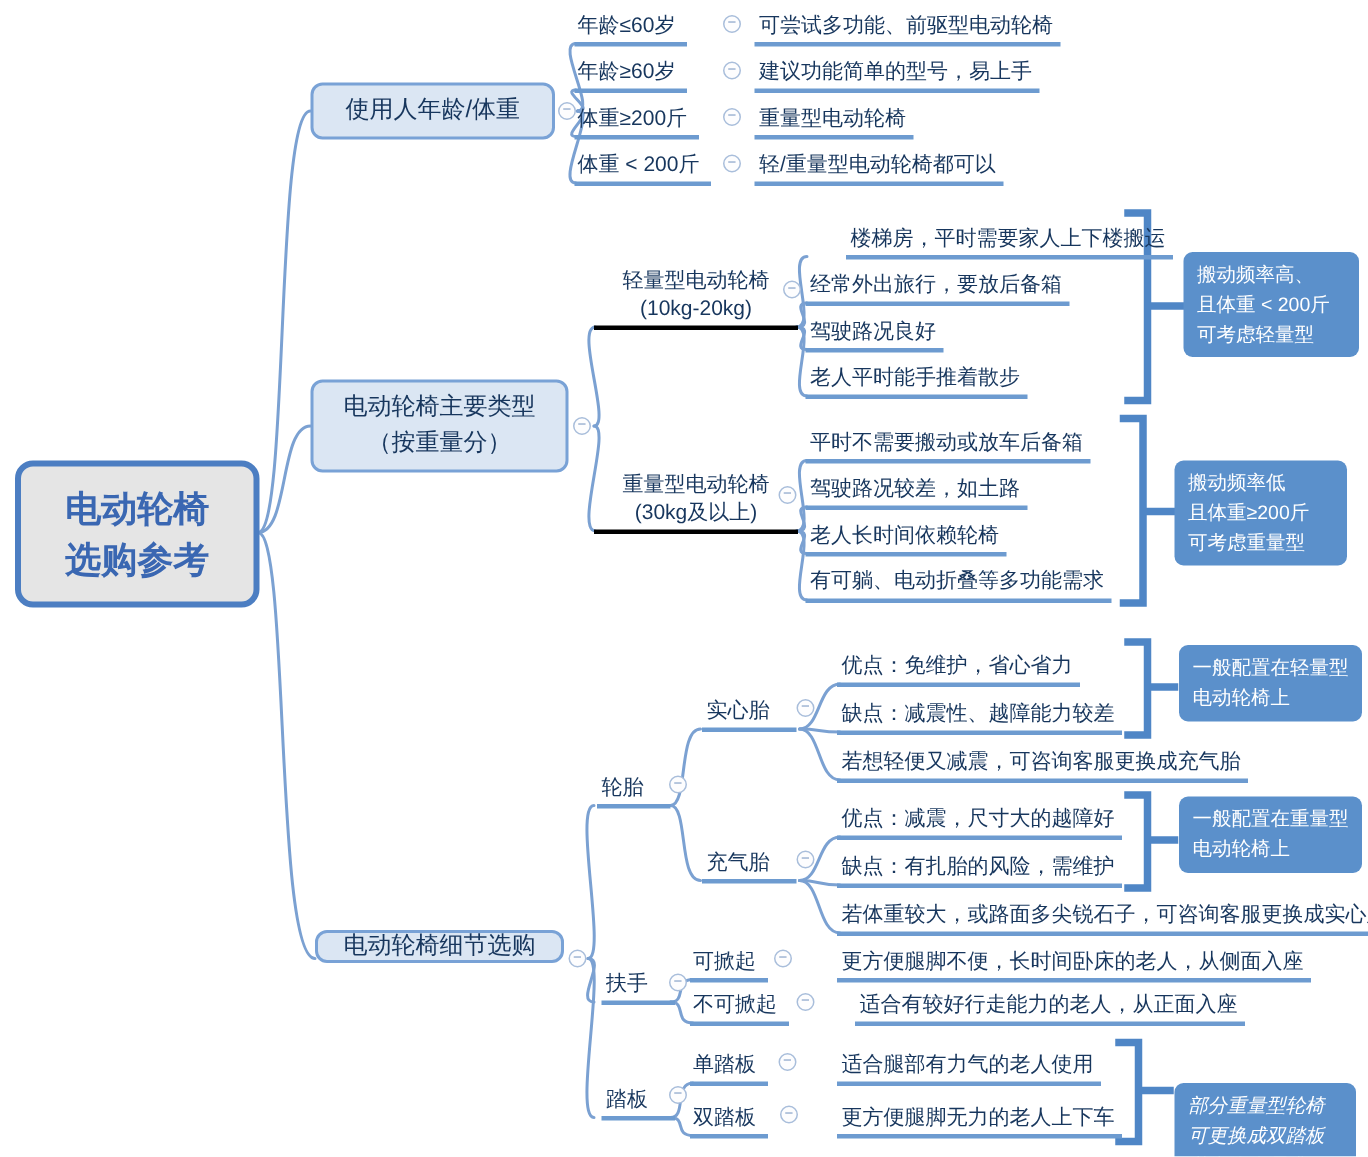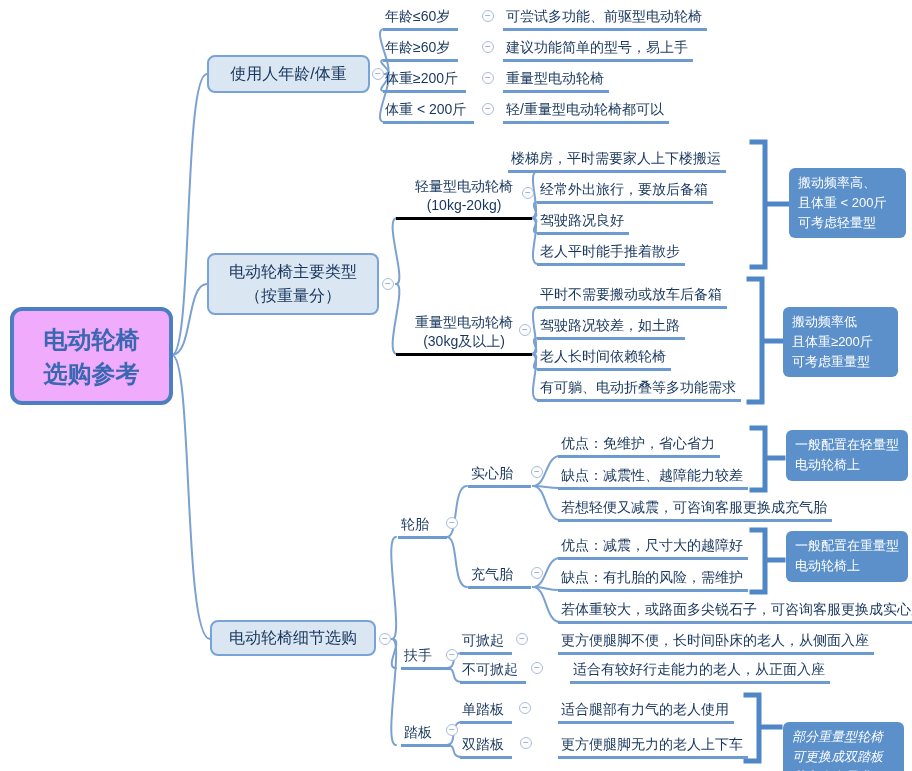--- a/index.html
+++ b/index.html
@@ -1,53 +1,53 @@
 <!DOCTYPE html>
 <html><head>
 <meta charset="utf-8">
 <style>
   html,body{margin:0;padding:0;background:#ffffff;}
   #canvas{position:relative;width:912px;height:771px;background:#ffffff;overflow:hidden;
           font-family:"Liberation Sans",sans-serif;}
   svg.wires{position:absolute;left:0;top:0;z-index:1;}
 
   
-  .rootbox{position:absolute;z-index:3;background:#f0abfc;border:4px solid #4c7ec2;border-radius:12px;
+  .rootbox{position:absolute;z-index:3;background:#e5e5e5;border:4px solid #4c7ec2;border-radius:12px;
            color:#3a67b2;font-size:24px;font-weight:bold;text-align:center;white-space:pre-line;
            line-height:34px;padding:12px 8px;box-sizing:border-box;}
   .branchbox{position:absolute;z-index:3;background:#dbe6f3;border:2px solid #79a2d6;border-radius:8px;
              color:#17365d;font-size:16px;text-align:center;white-space:pre-line;line-height:24px;
              display:flex;align-items:center;justify-content:center;box-sizing:border-box;}
   .lnode{position:absolute;z-index:3;color:#17365d;font-size:14px;line-height:19px;
          border-bottom:3px solid #6d9bd0;padding:0 8px 2px 2px;white-space:nowrap;}
   .lnode2{position:absolute;z-index:3;color:#17365d;font-size:14px;line-height:19px;text-align:center;
           border-bottom:3px solid #000000;padding:0 0 2px 0;white-space:pre-line;box-sizing:border-box;}
   .shortpad{padding:0 18px 2px 3px;}
   .leafpad{padding:0 5px 2px 3px;}
   .summary{position:absolute;z-index:3;background:#5b90cb;border-radius:6px;color:#ffffff;
            font-size:13px;line-height:20px;padding:5px 9px;white-space:pre-line;box-sizing:border-box;}
   .minus{position:absolute;z-index:4;width:12px;height:12px;box-sizing:border-box;border:1px solid #a9bedb;
          border-radius:50%;background:#fdfdfe;color:#7f9cc4;font-size:10px;line-height:9px;text-align:center;}
 
   
   #root-node{left:10px;top:307px;width:163px;height:98px;}
   #b1-box{left:207px;top:55px;width:163px;height:38px;}
   #b2-box{left:207px;top:253px;width:172px;height:62px;}
-  #b3-box{left:210px;top:620px;width:166px;height:36px;}
+  #b3-box{left:210px;top:620px;width:166px;height:22px;}
 
   
   #b1-q0{left:383px;top:7px;}   #b1-a0{left:503px;top:7px;}
   #b1-q1{left:383px;top:38px;}  #b1-a1{left:503px;top:38px;}
   #b1-q2{left:383px;top:69px;}  #b1-a2{left:503px;top:69px;}
   #b1-q3{left:383px;top:100px;} #b1-a3{left:503px;top:100px;}
 
   
   #b2-light{left:396px;top:177px;width:136px;}
   #b2-heavy{left:396px;top:313px;width:136px;}
-  #b2l-i0{left:508px;top:149px;text-align:right;} #b2l-i1{left:537px;top:180px;text-align:center;}
+  #b2l-i0{left:564px;top:149px;text-align:right;} #b2l-i1{left:537px;top:180px;text-align:center;}
   #b2l-i2{left:537px;top:211px;} #b2l-i3{left:537px;top:242px;}
   #b2h-i0{left:537px;top:285px;} #b2h-i1{left:537px;top:316px;}
   #b2h-i2{left:537px;top:347px;} #b2h-i3{left:537px;top:378px;font-family:Liberation Serif, serif;}
   #s1{left:789px;top:168px;width:117px;height:70px;}
   #s2{left:783px;top:307px;width:115px;height:70px;}
 
   
   #b3-tire{left:398px;top:515px;}
   #b3-solid{left:468px;top:464px;}
   #b3-air{left:468px;top:565px;}

